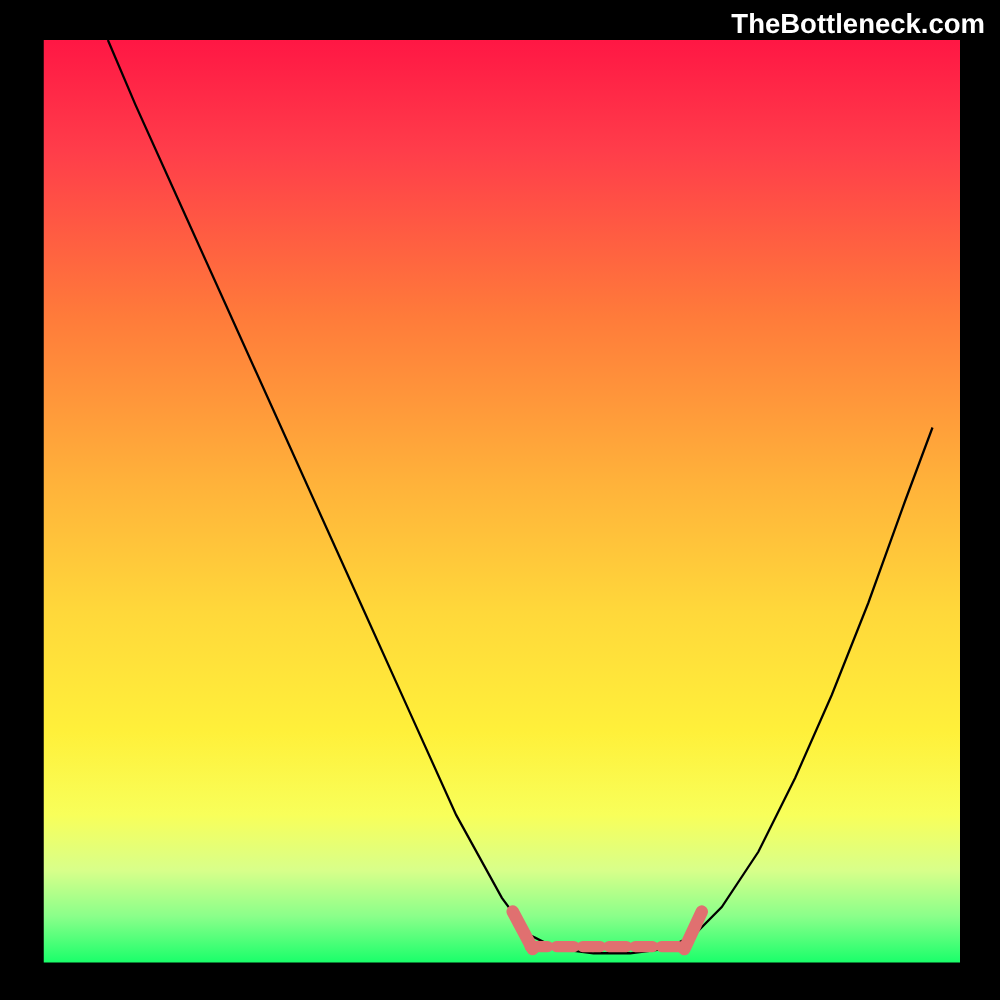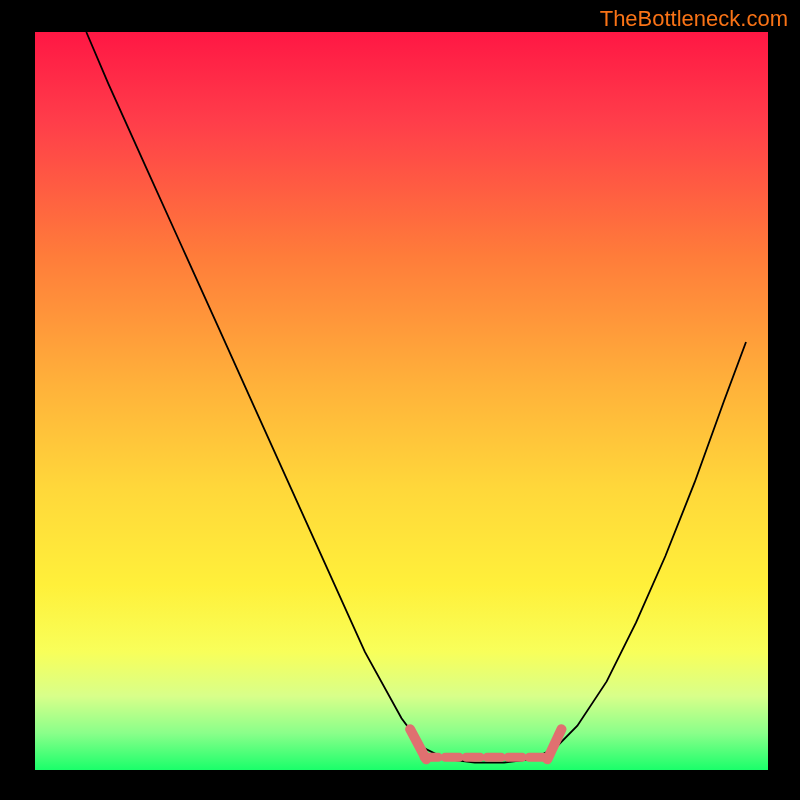--- a/index.html
+++ b/index.html
@@ -14,23 +14,23 @@
   .chart-container {
     position: relative;
     width: 800px;
     height: 800px;
     background: #000;
   }
   .watermark {
     position: absolute;
     top: 6px;
     right: 12px;
-    color: #f97316;
+    color: #ffffff;
     font-size: 22px;
-    font-weight: normal;
+    font-weight: bold;
     z-index: 10;
   }
   svg {
     display: block;
   }
 </style>
 </head>
 <body>
 
 <div class="chart-container">

